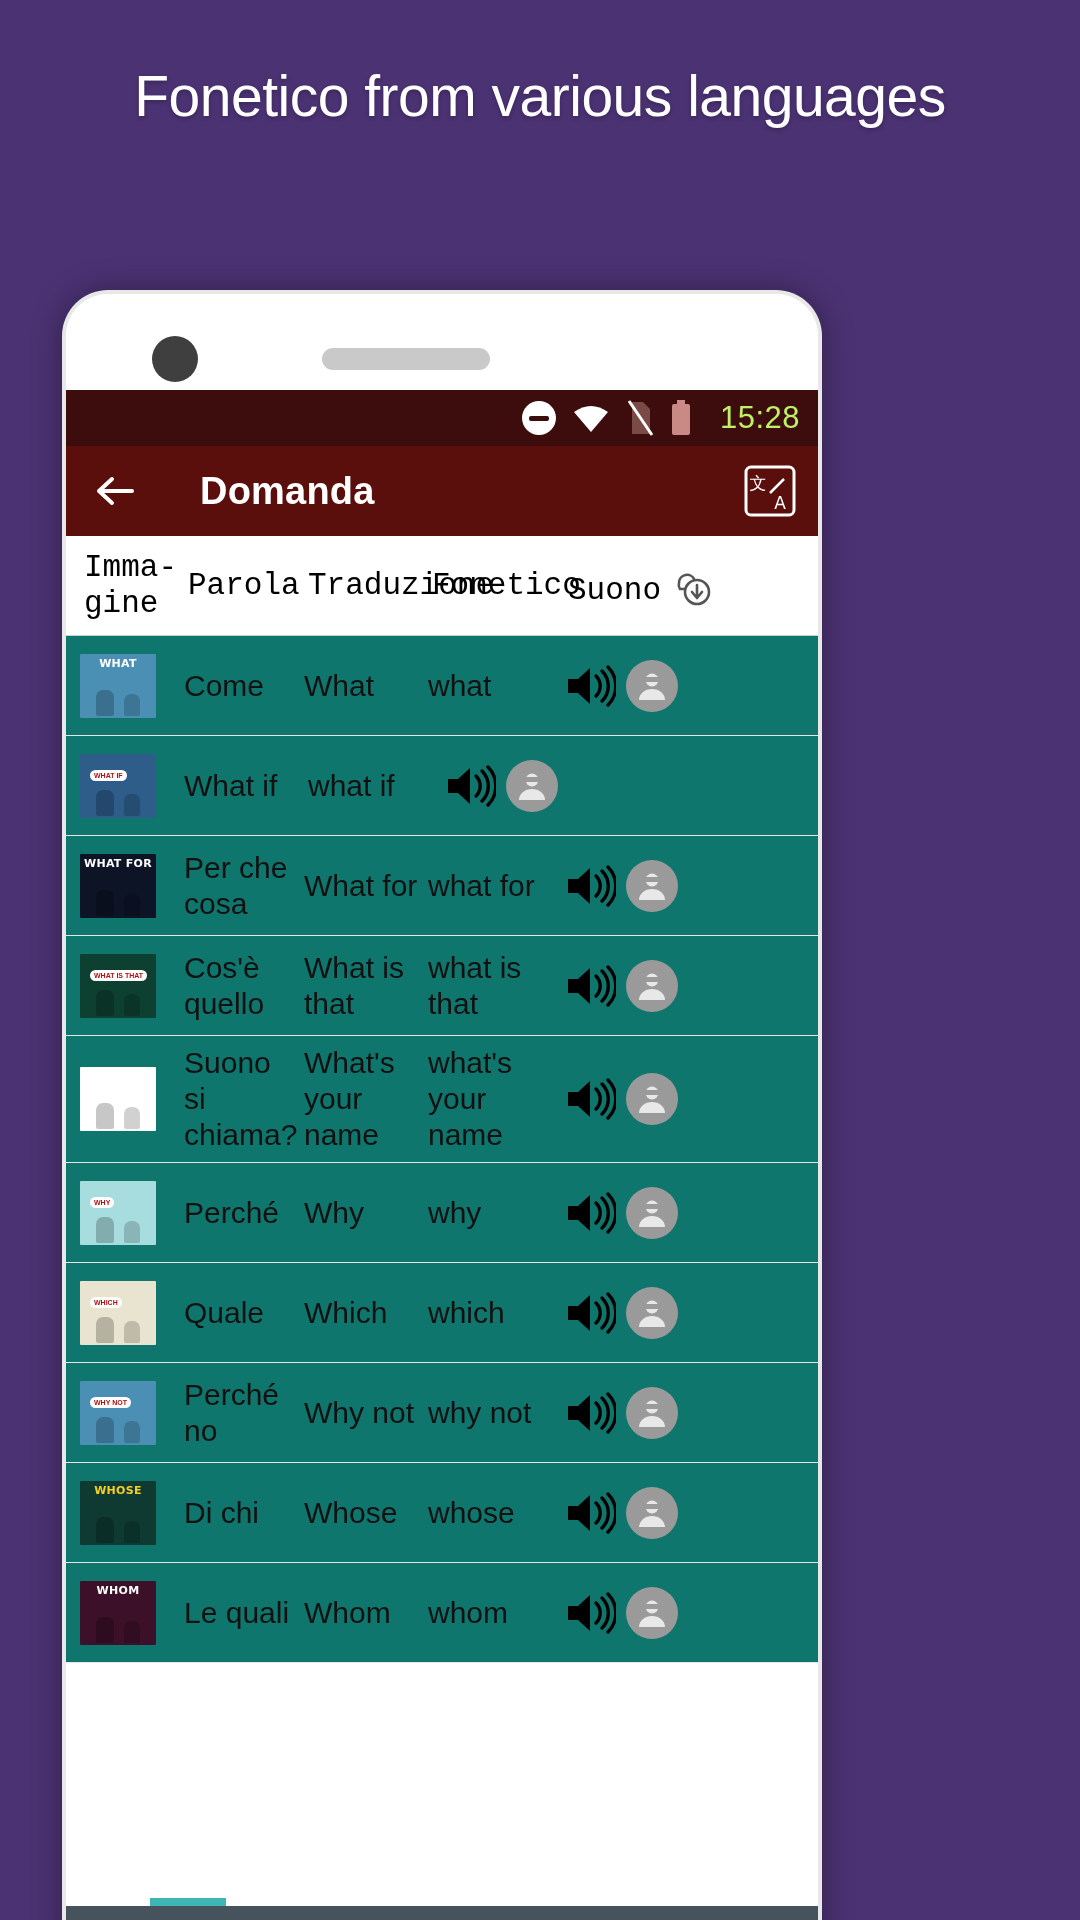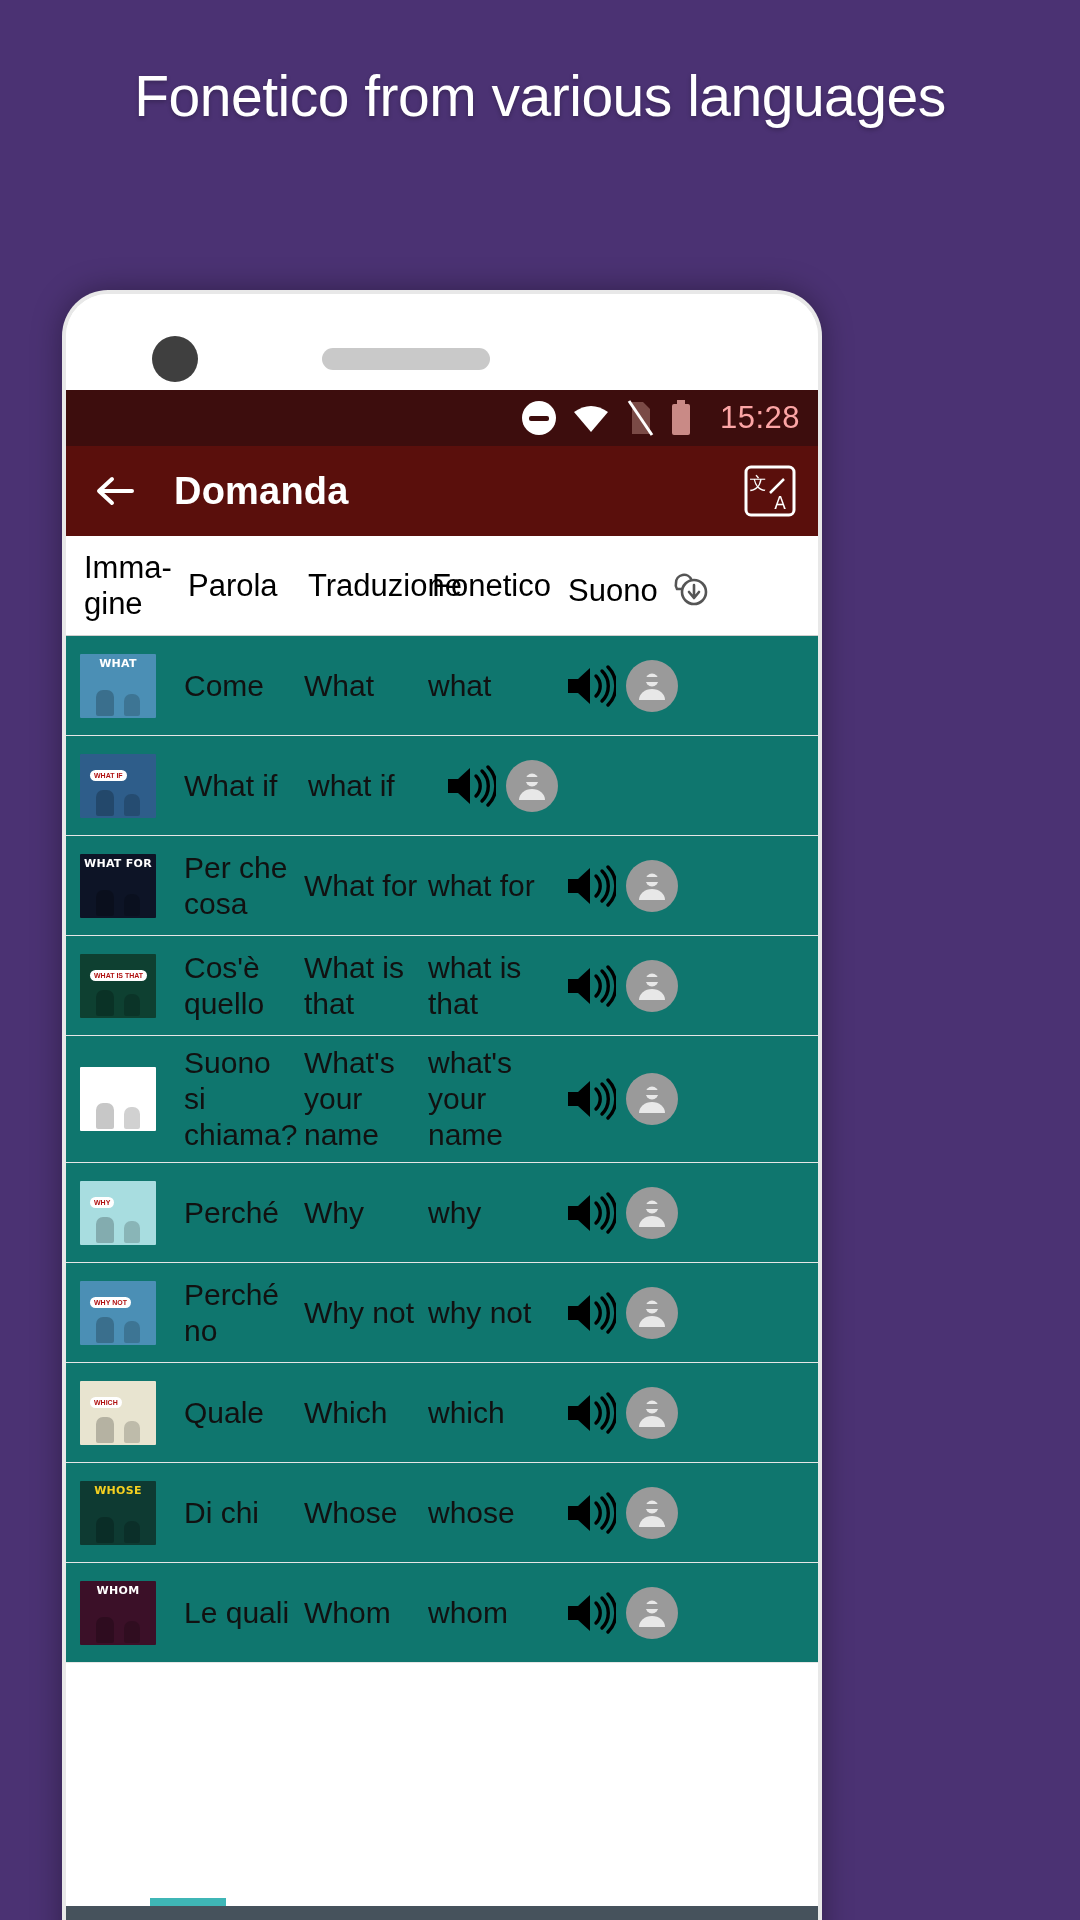--- a/index.html
+++ b/index.html
@@ -74,47 +74,48 @@
   }
   .dnd-icon::after{
     content:""; position:absolute; left:7px; top:14.5px;
     width:20px; height:5px; border-radius:2px; background:#3d0d0d;
   }
   .wifi-icon{ width:38px; height:30px; position:relative;}
   .wifi-icon svg{ display:block; }
   .sim-icon{ width:28px; height:36px; position:relative;}
   .batt-icon{ width:22px; height:36px; position:relative;}
   .clock{
-    color:#fca5a5; font-size:31px; font-weight:400;
+    color:#bef264; font-size:31px; font-weight:400;
     margin-left:12px; letter-spacing:.5px;
   }
 
   
   .appbar{
     height:90px; background:#5a0f0c;
     display:flex; align-items:center; padding:0 22px;
     position:relative;
   }
   .back-arrow{ width:54px; height:54px; flex:0 0 auto; }
   .appbar-title{
     color:#ffffff; font-size:38px; font-weight:bold;
-    margin-left:32px; letter-spacing:.2px;
+    margin-left:58px; letter-spacing:.2px;
   }
   .appbar-spacer{ flex:1 1 auto; }
   .translate-icon{
     width:52px; height:52px; flex:0 0 auto;
   }
 
   
   .thead{
     display:flex; align-items:center;
     height:100px;
     border-bottom:1px solid #cfcfcf;
     background:#ffffff;
     padding-left:4px;
+    font-family:Liberation Mono, monospace;
   }
   .th{
     font-size:31px; color:#000000; line-height:36px;
     text-align:left;
   }
   .th.c1{ width:118px; padding-left:14px; }
   .th.c2{ width:120px; }
   .th.c3{ width:124px; }
   .th.c4{ width:136px; }
   .th.c5{ width:112px; display:flex; align-items:flex-end; gap:6px;}
@@ -407,58 +408,58 @@
                 <svg width="36" height="36" viewBox="0 0 36 36">
   <circle cx="18" cy="12" r="6.5" fill="#e8e8e8"></circle>
   <path d="M5 32 a13 11 0 0 1 26 0 z" fill="#e8e8e8"></path>
   <rect x="9" y="9" width="18" height="5" fill="#9a9a9a"></rect>
 </svg>
               </span>
     </div>
           </div>
           <div class="row">
     <div class="c-img">
+      <span class="thumb" style="background:#e8e4d0">
+
+        <span class="bub">WHICH</span>
+        <span class="fig" style="left:16px;width:18px;height:26px;background:rgba(0,0,0,.22);border-radius:7px 7px 2px 2px;"></span>
+        <span class="fig" style="left:44px;width:16px;height:22px;background:rgba(0,0,0,.18);border-radius:7px 7px 2px 2px;"></span>
+      </span>
+    </div>
+    <div class="cell c-word">Quale</div>
+    <div class="cell c-tran">Which</div>
+    <div class="cell c-fon">which</div>
+    <div class="c-snd">
+      <span class="spk-icon"><svg width="52" height="48" viewBox="0 0 52 48">
+  <path d="M4 17 H14 L26 6 V42 L14 31 H4 Z" fill="#000"></path>
+  <path d="M32 14 a14 14 0 0 1 0 20" stroke="#000" stroke-width="3.4" fill="none" stroke-linecap="round"></path>
+  <path d="M38 9 a21 21 0 0 1 0 30" stroke="#000" stroke-width="3.4" fill="none" stroke-linecap="round"></path>
+  <path d="M44 5 a27 27 0 0 1 0 38" stroke="#000" stroke-width="3.4" fill="none" stroke-linecap="round"></path>
+</svg></span>
+      <span class="avatar">
+                <svg width="36" height="36" viewBox="0 0 36 36">
+  <circle cx="18" cy="12" r="6.5" fill="#e8e8e8"></circle>
+  <path d="M5 32 a13 11 0 0 1 26 0 z" fill="#e8e8e8"></path>
+  <rect x="9" y="9" width="18" height="5" fill="#9a9a9a"></rect>
+</svg>
+              </span>
+    </div>
+          </div>
+          <div class="row">
+    <div class="c-img">
       <span class="thumb" style="background:#4b8fb5">
 
         <span class="bub">WHY NOT</span>
         <span class="fig" style="left:16px;width:18px;height:26px;background:rgba(0,0,0,.22);border-radius:7px 7px 2px 2px;"></span>
         <span class="fig" style="left:44px;width:16px;height:22px;background:rgba(0,0,0,.18);border-radius:7px 7px 2px 2px;"></span>
       </span>
     </div>
     <div class="cell c-word">Perché no</div>
     <div class="cell c-tran">Why not</div>
     <div class="cell c-fon">why not</div>
-    <div class="c-snd">
-      <span class="spk-icon"><svg width="52" height="48" viewBox="0 0 52 48">
-  <path d="M4 17 H14 L26 6 V42 L14 31 H4 Z" fill="#000"></path>
-  <path d="M32 14 a14 14 0 0 1 0 20" stroke="#000" stroke-width="3.4" fill="none" stroke-linecap="round"></path>
-  <path d="M38 9 a21 21 0 0 1 0 30" stroke="#000" stroke-width="3.4" fill="none" stroke-linecap="round"></path>
-  <path d="M44 5 a27 27 0 0 1 0 38" stroke="#000" stroke-width="3.4" fill="none" stroke-linecap="round"></path>
-</svg></span>
-      <span class="avatar">
-                <svg width="36" height="36" viewBox="0 0 36 36">
-  <circle cx="18" cy="12" r="6.5" fill="#e8e8e8"></circle>
-  <path d="M5 32 a13 11 0 0 1 26 0 z" fill="#e8e8e8"></path>
-  <rect x="9" y="9" width="18" height="5" fill="#9a9a9a"></rect>
-</svg>
-              </span>
-    </div>
-          </div>
-          <div class="row">
-    <div class="c-img">
-      <span class="thumb" style="background:#e8e4d0">
-
-        <span class="bub">WHICH</span>
-        <span class="fig" style="left:16px;width:18px;height:26px;background:rgba(0,0,0,.22);border-radius:7px 7px 2px 2px;"></span>
-        <span class="fig" style="left:44px;width:16px;height:22px;background:rgba(0,0,0,.18);border-radius:7px 7px 2px 2px;"></span>
-      </span>
-    </div>
-    <div class="cell c-word">Quale</div>
-    <div class="cell c-tran">Which</div>
-    <div class="cell c-fon">which</div>
     <div class="c-snd">
       <span class="spk-icon"><svg width="52" height="48" viewBox="0 0 52 48">
   <path d="M4 17 H14 L26 6 V42 L14 31 H4 Z" fill="#000"></path>
   <path d="M32 14 a14 14 0 0 1 0 20" stroke="#000" stroke-width="3.4" fill="none" stroke-linecap="round"></path>
   <path d="M38 9 a21 21 0 0 1 0 30" stroke="#000" stroke-width="3.4" fill="none" stroke-linecap="round"></path>
   <path d="M44 5 a27 27 0 0 1 0 38" stroke="#000" stroke-width="3.4" fill="none" stroke-linecap="round"></path>
 </svg></span>
       <span class="avatar">
                 <svg width="36" height="36" viewBox="0 0 36 36">
   <circle cx="18" cy="12" r="6.5" fill="#e8e8e8"></circle>

